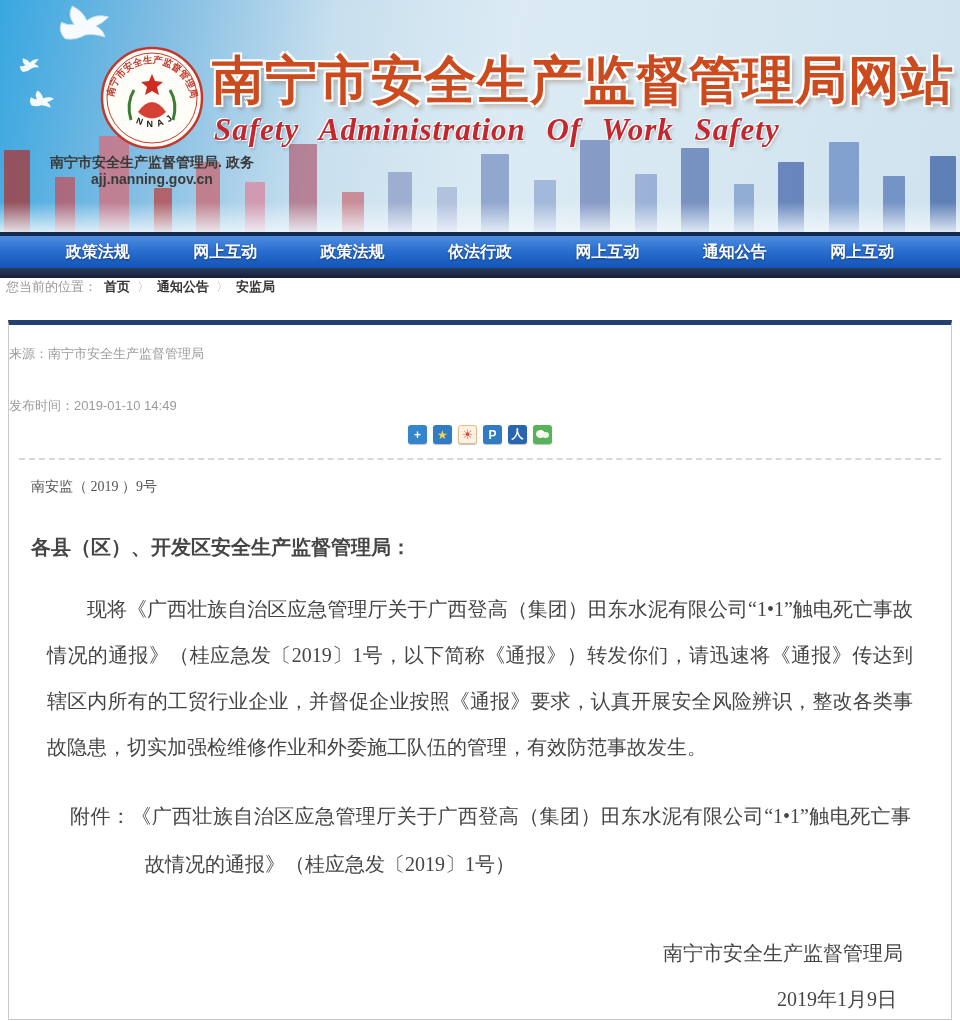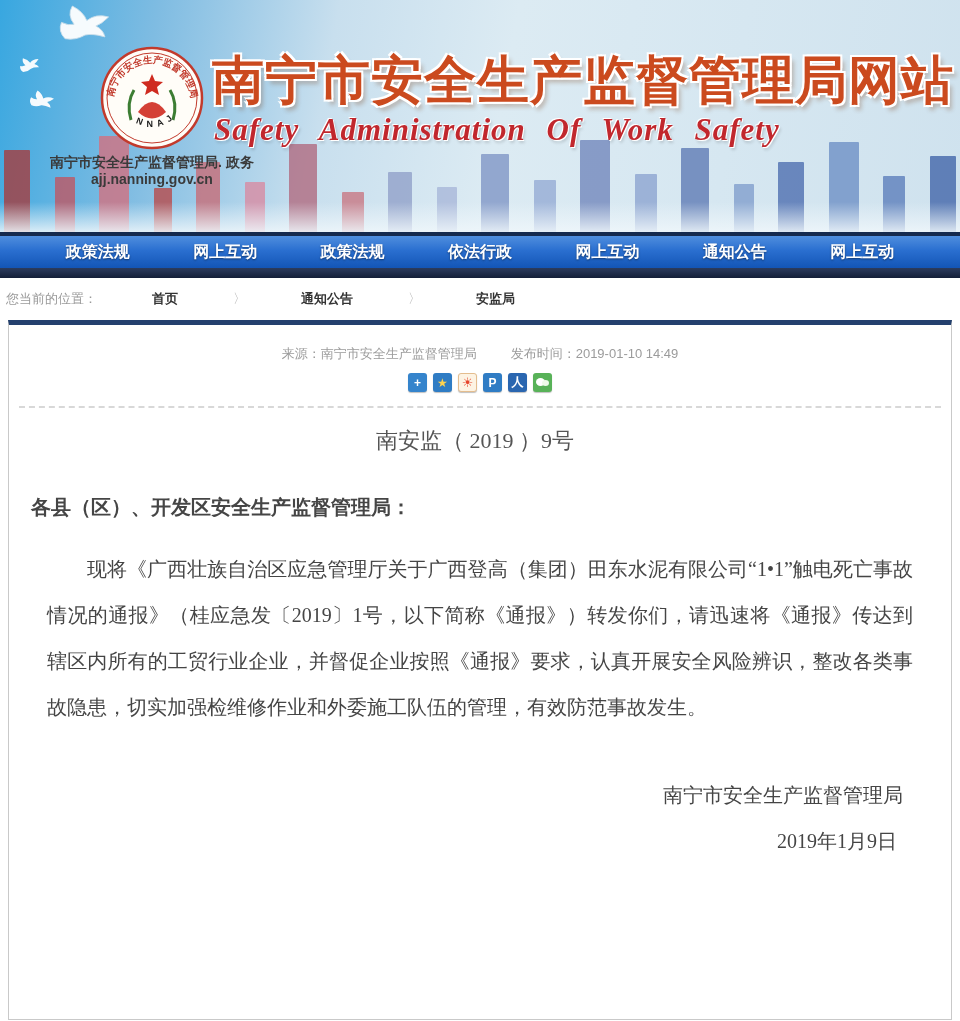--- a/index.html
+++ b/index.html
@@ -30,51 +30,51 @@
 
   
   .nav{height:32px;border-top:4px solid #152a4e;
     background:linear-gradient(#4f8ede 0%,#2a6fd0 45%,#1355b6 100%);
     display:flex;align-items:center;justify-content:space-around;padding:0 34px;}
   .nav-item{color:#fff;font-weight:bold;font-size:16px;cursor:pointer;
     text-shadow:0 1px 2px rgba(0,0,0,.45);}
   .nav-shadow{height:10px;background:linear-gradient(#2c3c5e,#141f38);}
 
   
-  .breadcrumb{height:42px;display:flex;align-items:center;background:#fff;
-    padding-left:6px;font-size:13px;color:#9a9a9a;gap:48px;}
+  .breadcrumb{height:42px;display:flex;align-items:flex-start;background:#fff;
+    padding-left:6px;font-size:13px;color:#9a9a9a;}
   .crumb-link{color:#333;font-weight:bold;font-size:13px;margin:0 7px;cursor:pointer;}
   .crumb-sep{color:#b5b5b5;}
 
   
   .card{margin:0 8px;height:700px;box-sizing:border-box;background:#fff;
     border:1px solid #c9c9c9;border-top:5px solid #24406e;overflow:hidden;}
   .article-title{margin:20px auto 0;text-align:center;font-size:26px;font-weight:bold;
     color:#1f1f1f;line-height:37px;}
   .meta{margin-top:13px;display:flex;justify-content:center;gap:34px;
-    font-size:13px;color:#9b9b9b;}
+    font-size:13px;color:#9b9b9b;flex-direction:column;}
   .share{margin-top:10px;display:flex;justify-content:center;gap:6px;}
   .sicon{width:19px;height:19px;border-radius:3px;display:flex;align-items:center;
     justify-content:center;font-size:12px;font-weight:bold;color:#fff;cursor:pointer;
     box-shadow:0 1px 1px rgba(0,0,0,.25);}
   .sicon.plus{background:#3584cc;}
   .sicon.qzone{background:#2f7cc4;color:#ffd34f;}
   .sicon.weibo{background:#fdf3e3;border:1px solid #e4bd8e;box-sizing:border-box;color:#e6452c;font-size:13px;}
   .sicon.pico{background:#2f7cc4;}
   .sicon.renren{background:#2a66b0;}
   .sicon.wechat{background:#58b258;position:relative;}
   .sicon.wechat::before{content:"";position:absolute;width:9px;height:8px;border-radius:50%;
     background:#fff;left:3px;top:5px;}
   .sicon.wechat::after{content:"";position:absolute;width:7px;height:6px;border-radius:50%;
     background:#eefbe9;right:3px;top:7px;}
   .divider{margin:14px 10px 0;border-bottom:2px dashed #d8d8d8;}
 
   .doc{padding:0 22px;font-family:"Liberation Serif","DejaVu Serif",serif;
     color:#454545;font-size:20px;}
-  .doc-number{text-align:center;font-size:22px;color:#555;margin-top:18px;padding-right:10px;}
+  .doc-number{text-align:left;font-size:14px;color:#555;margin-top:18px;padding-right:10px;}
   .salutation{margin-top:28px;line-height:46px;font-weight:bold;}
   .body-para{margin:16px;text-indent:2em;line-height:46px;text-align:justify;}
   .attachment{margin-top:22px;line-height:48px;margin-left:114px;text-indent:-75px;
     text-align:justify;padding-right:18px;}
   .sig-name{margin-top:42px;text-align:right;padding-right:26px;line-height:46px;}
   .sig-date{text-align:right;padding-right:32px;line-height:46px;}
 </style>
 </head>
 <body>
 
@@ -183,16 +183,17 @@
     <span class="sicon renren">人</span>
     <span class="sicon wechat"></span>
   </div>
 
   <div class="divider"></div>
 
   <div class="doc">
     <div class="doc-number">南安监（ 2019 ）9号</div>
     <div class="salutation">各县（区）、开发区安全生产监督管理局：</div>
     <p class="body-para">现将《广西壮族自治区应急管理厅关于广西登高（集团）田东水泥有限公司“1•1”触电死亡事故情况的通报》（桂应急发〔2019〕1号，以下简称《通报》）转发你们，请迅速将《通报》传达到辖区内所有的工贸行业企业，并督促企业按照《通报》要求，认真开展安全风险辨识，整改各类事故隐患，切实加强检维修作业和外委施工队伍的管理，有效防范事故发生。</p>
+    <div class="attachment">附件：《广西壮族自治区应急管理厅关于广西登高（集团）田东水泥有限公司“1•1”触电死亡事故情况的通报》（桂应急发〔2019〕1号）</div>
     <div class="sig-name">南宁市安全生产监督管理局</div>
     <div class="sig-date">2019年1月9日</div>
   </div>
 </div>
 
 </body></html>

